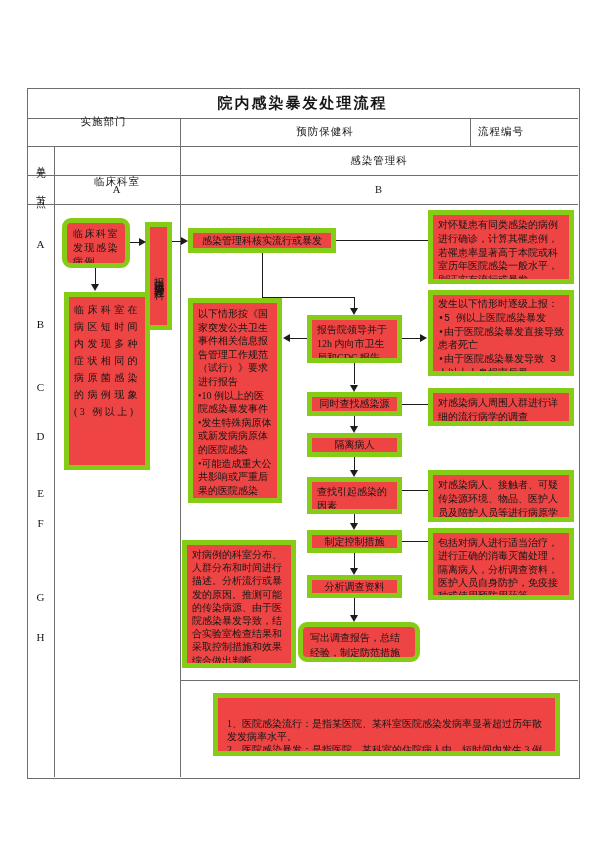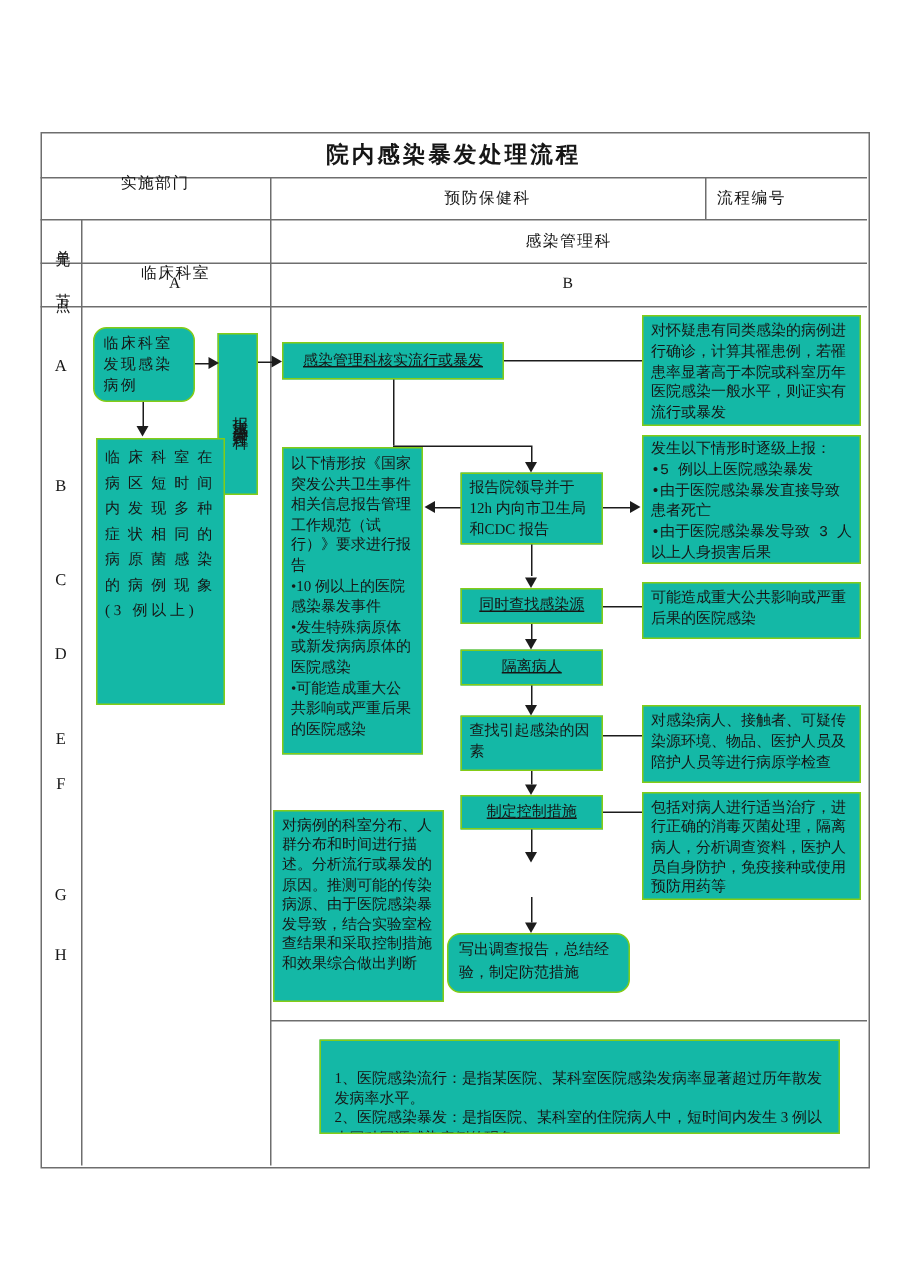--- a/index.html
+++ b/index.html
@@ -11,24 +11,24 @@
   .outline{position:absolute;left:27px;top:88px;width:551px;height:689px;border:1px solid #6e6e6e;}
   .hl,.vl{position:absolute;background:#6e6e6e;}
   .hl{height:1px;}
   .vl{width:1px;}
   .cell{position:absolute;display:flex;align-items:center;justify-content:center;font-size:10.5px;letter-spacing:1px;}
   .cell.left{justify-content:flex-start;padding-left:8px;}
   .stack{flex-direction:column;line-height:12px;letter-spacing:0;}
   .title{position:absolute;left:27px;top:88px;width:551px;height:30px;display:flex;align-items:center;justify-content:center;
          font-size:15px;font-weight:bold;letter-spacing:2px;}
   .ruler{position:absolute;width:27px;text-align:center;font-size:11px;}
-  .fbox{position:absolute;border:1px solid #84cc16;background:#14b8a6;font-size:10px;line-height:1.38;
+  .fbox{position:absolute;border:5px solid #84cc16;background:#ef4444;font-size:10px;line-height:1.38;
         padding:3px 5px;box-sizing:border-box;overflow:hidden;}
   .ml{white-space:pre-line;}
-  .cen{display:flex;align-items:center;justify-content:center;padding:0 2px;text-decoration:underline;}
+  .cen{display:flex;align-items:center;justify-content:center;padding:0 2px;}
   .round{border-radius:9px;}
   .vert{writing-mode:vertical-rl;text-align:center;letter-spacing:2px;display:flex;align-items:center;justify-content:center;font-size:10.5px;}
   .ln{position:absolute;background:#1c1c1c;}
   .ah{position:absolute;width:0;height:0;}
   .ah.r{border-top:4px solid transparent;border-bottom:4px solid transparent;border-left:7px solid #1c1c1c;}
   .ah.l{border-top:4px solid transparent;border-bottom:4px solid transparent;border-right:7px solid #1c1c1c;}
   .ah.d{border-left:4px solid transparent;border-right:4px solid transparent;border-top:7px solid #1c1c1c;}
   .just{text-align:justify;}
 </style>
 </head>
@@ -79,26 +79,27 @@
   <div class="fbox ml" style="left:188px;top:298px;width:94px;height:205px;line-height:1.36;padding:4px 5px;">以下情形按《国家突发公共卫生事件相关信息报告管理工作规范（试行）》要求进行报告
 •10 例以上的医院感染暴发事件
 •发生特殊病原体或新发病病原体的医院感染
 •可能造成重大公共影响或严重后果的医院感染</div>
   <div class="fbox" style="left:307px;top:315px;width:95px;height:48px;">报告院领导并于12h 内向市卫生局和CDC 报告</div>
   <div class="fbox ml" style="left:428px;top:290px;width:146px;height:86px;font-family:Liberation Mono, monospace;">发生以下情形时逐级上报：
 •5 例以上医院感染暴发
 •由于医院感染暴发直接导致患者死亡
 •由于医院感染暴发导致 3 人以上人身损害后果</div>
   <div class="fbox cen" style="left:307px;top:392px;width:95px;height:24px;">同时查找感染源</div>
-  <div class="fbox" style="left:428px;top:388px;width:146px;height:38px;">可能造成重大公共影响或严重后果的医院感染</div>
+  <div class="fbox" style="left:428px;top:388px;width:146px;height:38px;">对感染病人周围人群进行详细的流行病学的调查</div>
   <div class="fbox cen" style="left:307px;top:433px;width:95px;height:24px;">隔离病人</div>
   <div class="fbox" style="left:307px;top:477px;width:95px;height:37px;">查找引起感染的因素</div>
   <div class="fbox" style="left:428px;top:470px;width:146px;height:52px;">对感染病人、接触者、可疑传染源环境、物品、医护人员及陪护人员等进行病原学检查</div>
   <div class="fbox cen" style="left:307px;top:530px;width:95px;height:23px;">制定控制措施</div>
   <div class="fbox" style="left:428px;top:528px;width:146px;height:72px;line-height:1.33;">包括对病人进行适当治疗，进行正确的消毒灭菌处理，隔离病人，分析调查资料，医护人员自身防护，免疫接种或使用预防用药等</div>
+  <div class="fbox cen" style="left:307px;top:575px;width:95px;height:23px;">分析调查资料</div>
   <div class="fbox" style="left:182px;top:540px;width:114px;height:128px;line-height:1.32;">对病例的科室分布、人群分布和时间进行描述。分析流行或暴发的原因。推测可能的传染病源、由于医院感染暴发导致，结合实验室检查结果和采取控制措施和效果综合做出判断</div>
   <div class="fbox round" style="left:298px;top:622px;width:122px;height:40px;padding:4px 7px;line-height:1.45;">写出调查报告，总结经验，制定防范措施</div>
 
   <div class="fbox ml" style="left:213px;top:693px;width:347px;height:63px;font-size:10px;line-height:1.32;padding:19px 9px;">1、医院感染流行：是指某医院、某科室医院感染发病率显著超过历年散发发病率水平。
 2、医院感染暴发：是指医院、某科室的住院病人中，短时间内发生 3 例以上同种同源感染病例的现象。</div>
 
   <div class="ln" style="left:130px;top:242px;width:10px;height:1px;"></div>
   <div class="ah r" style="left:139px;top:238px;"></div>
   <div class="ln" style="left:172px;top:241px;width:10px;height:1px;"></div>
   <div class="ah r" style="left:181px;top:237px;"></div>

